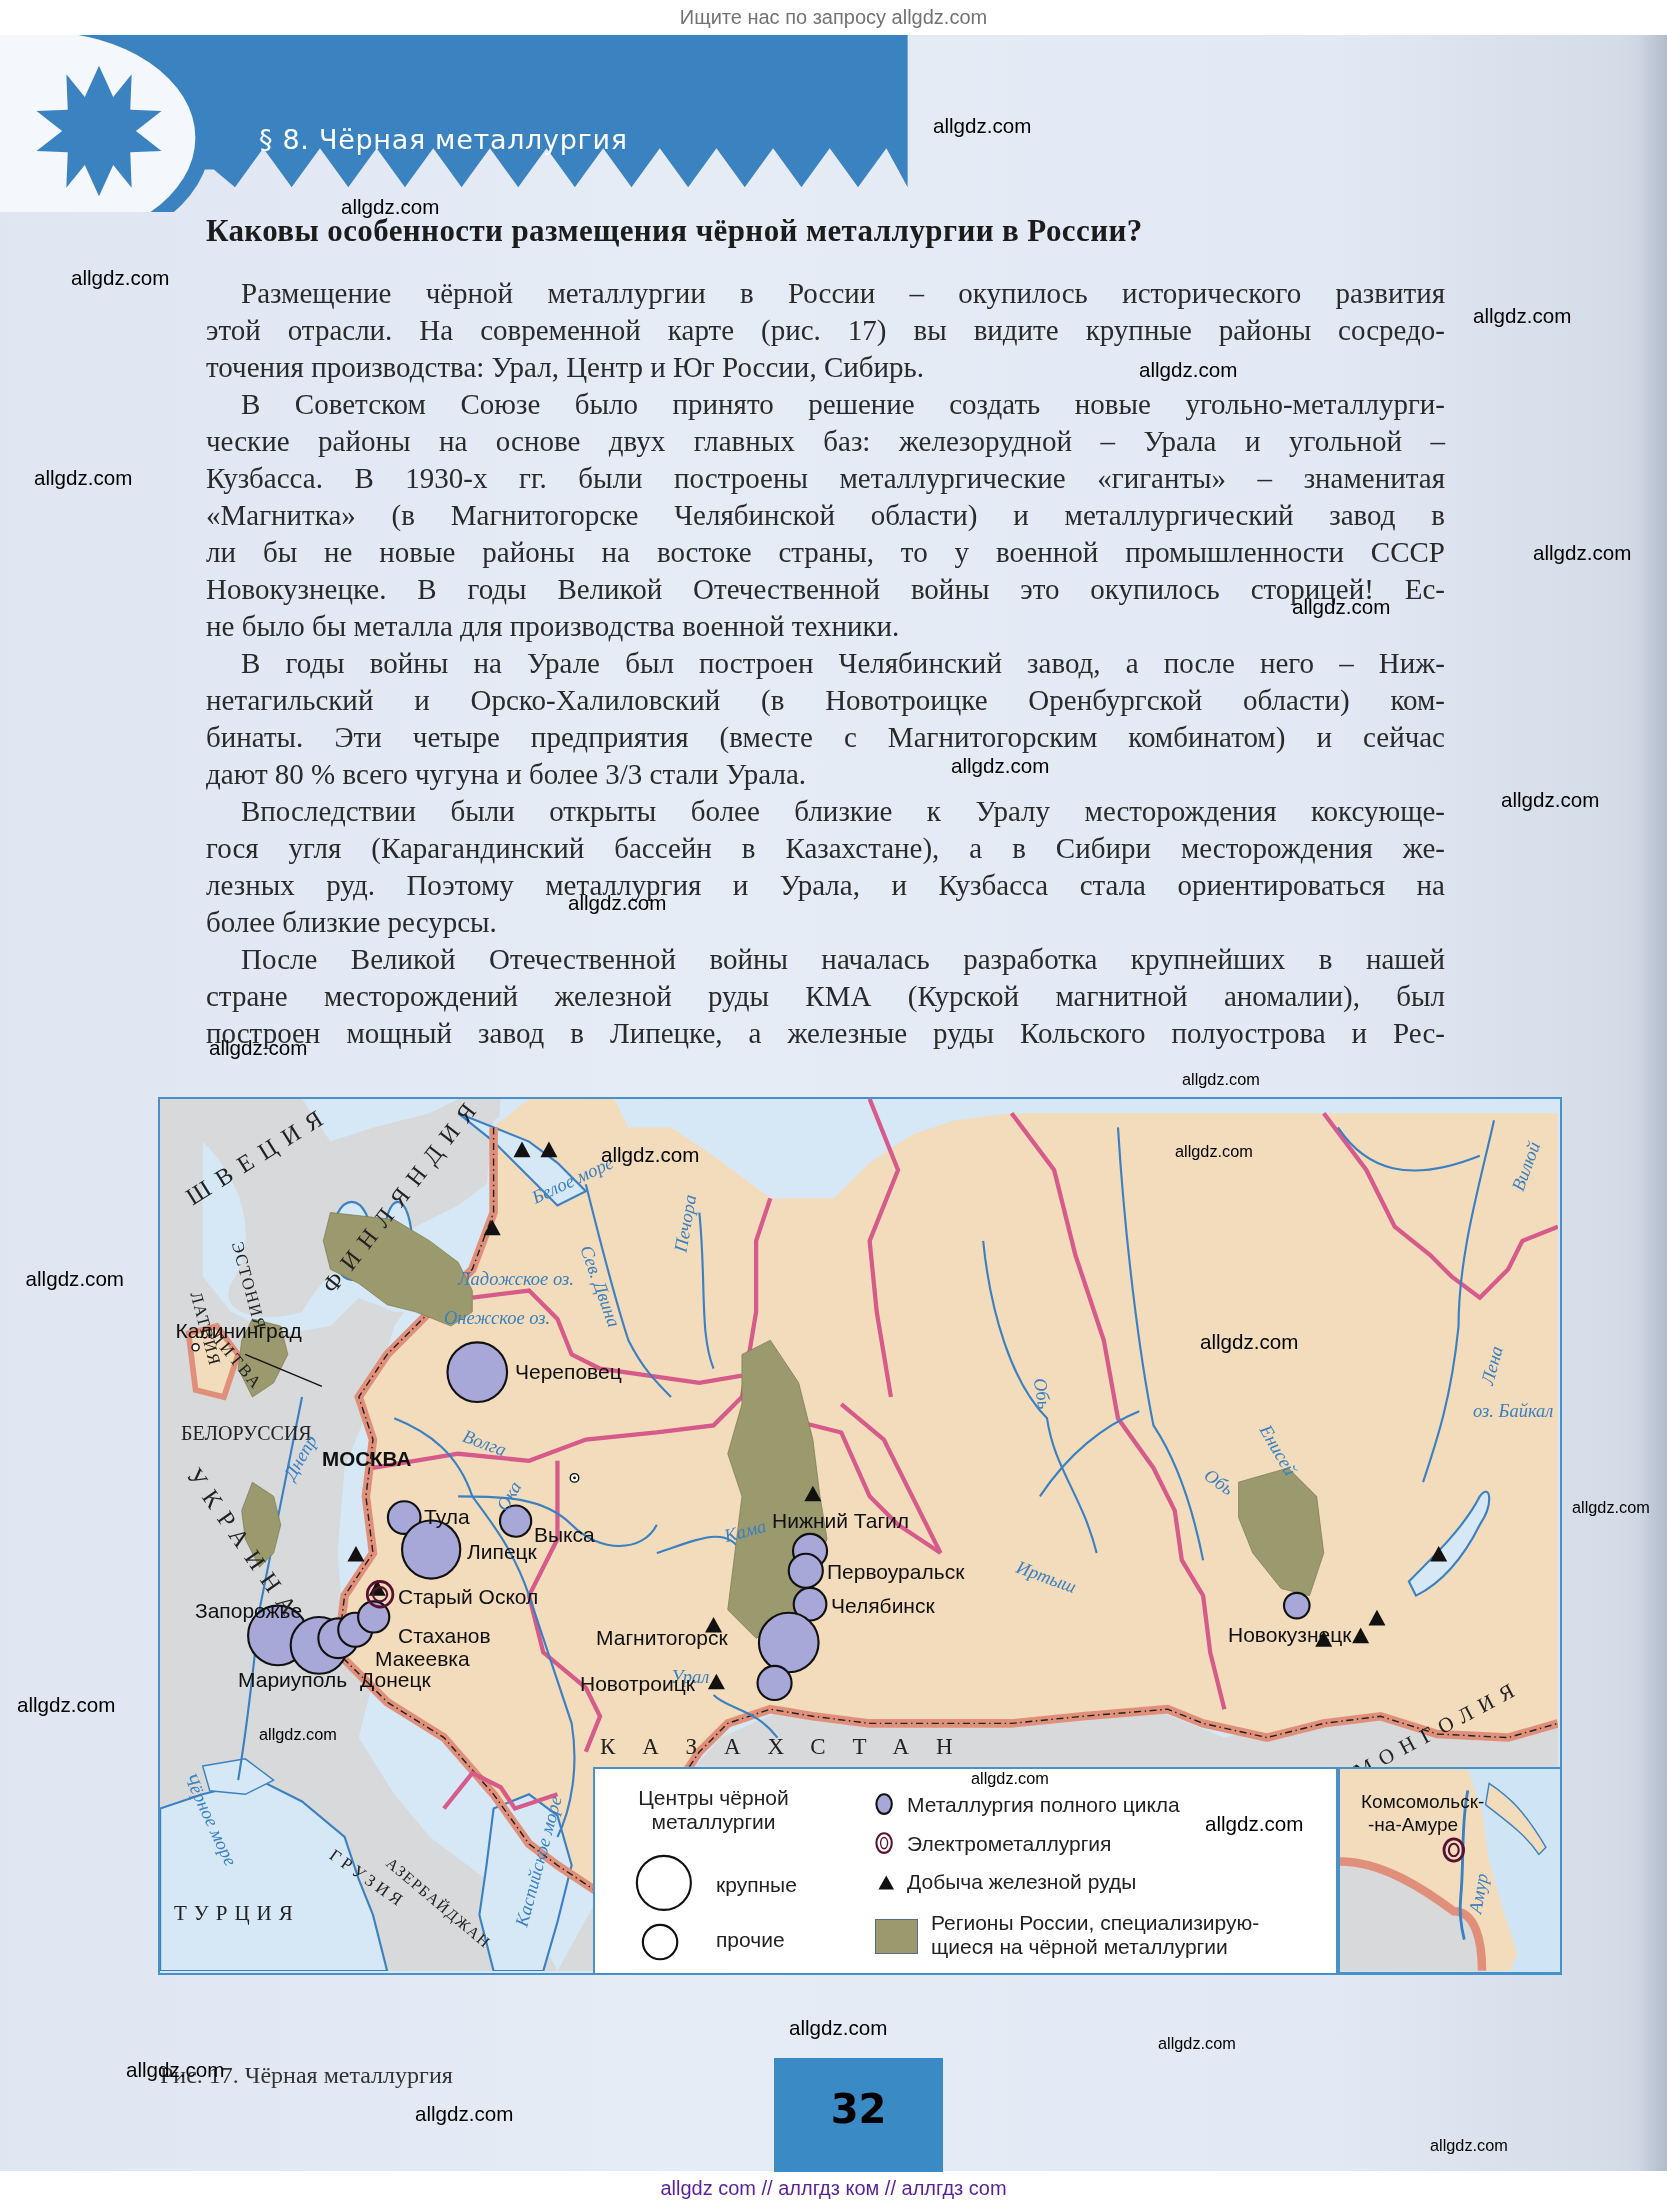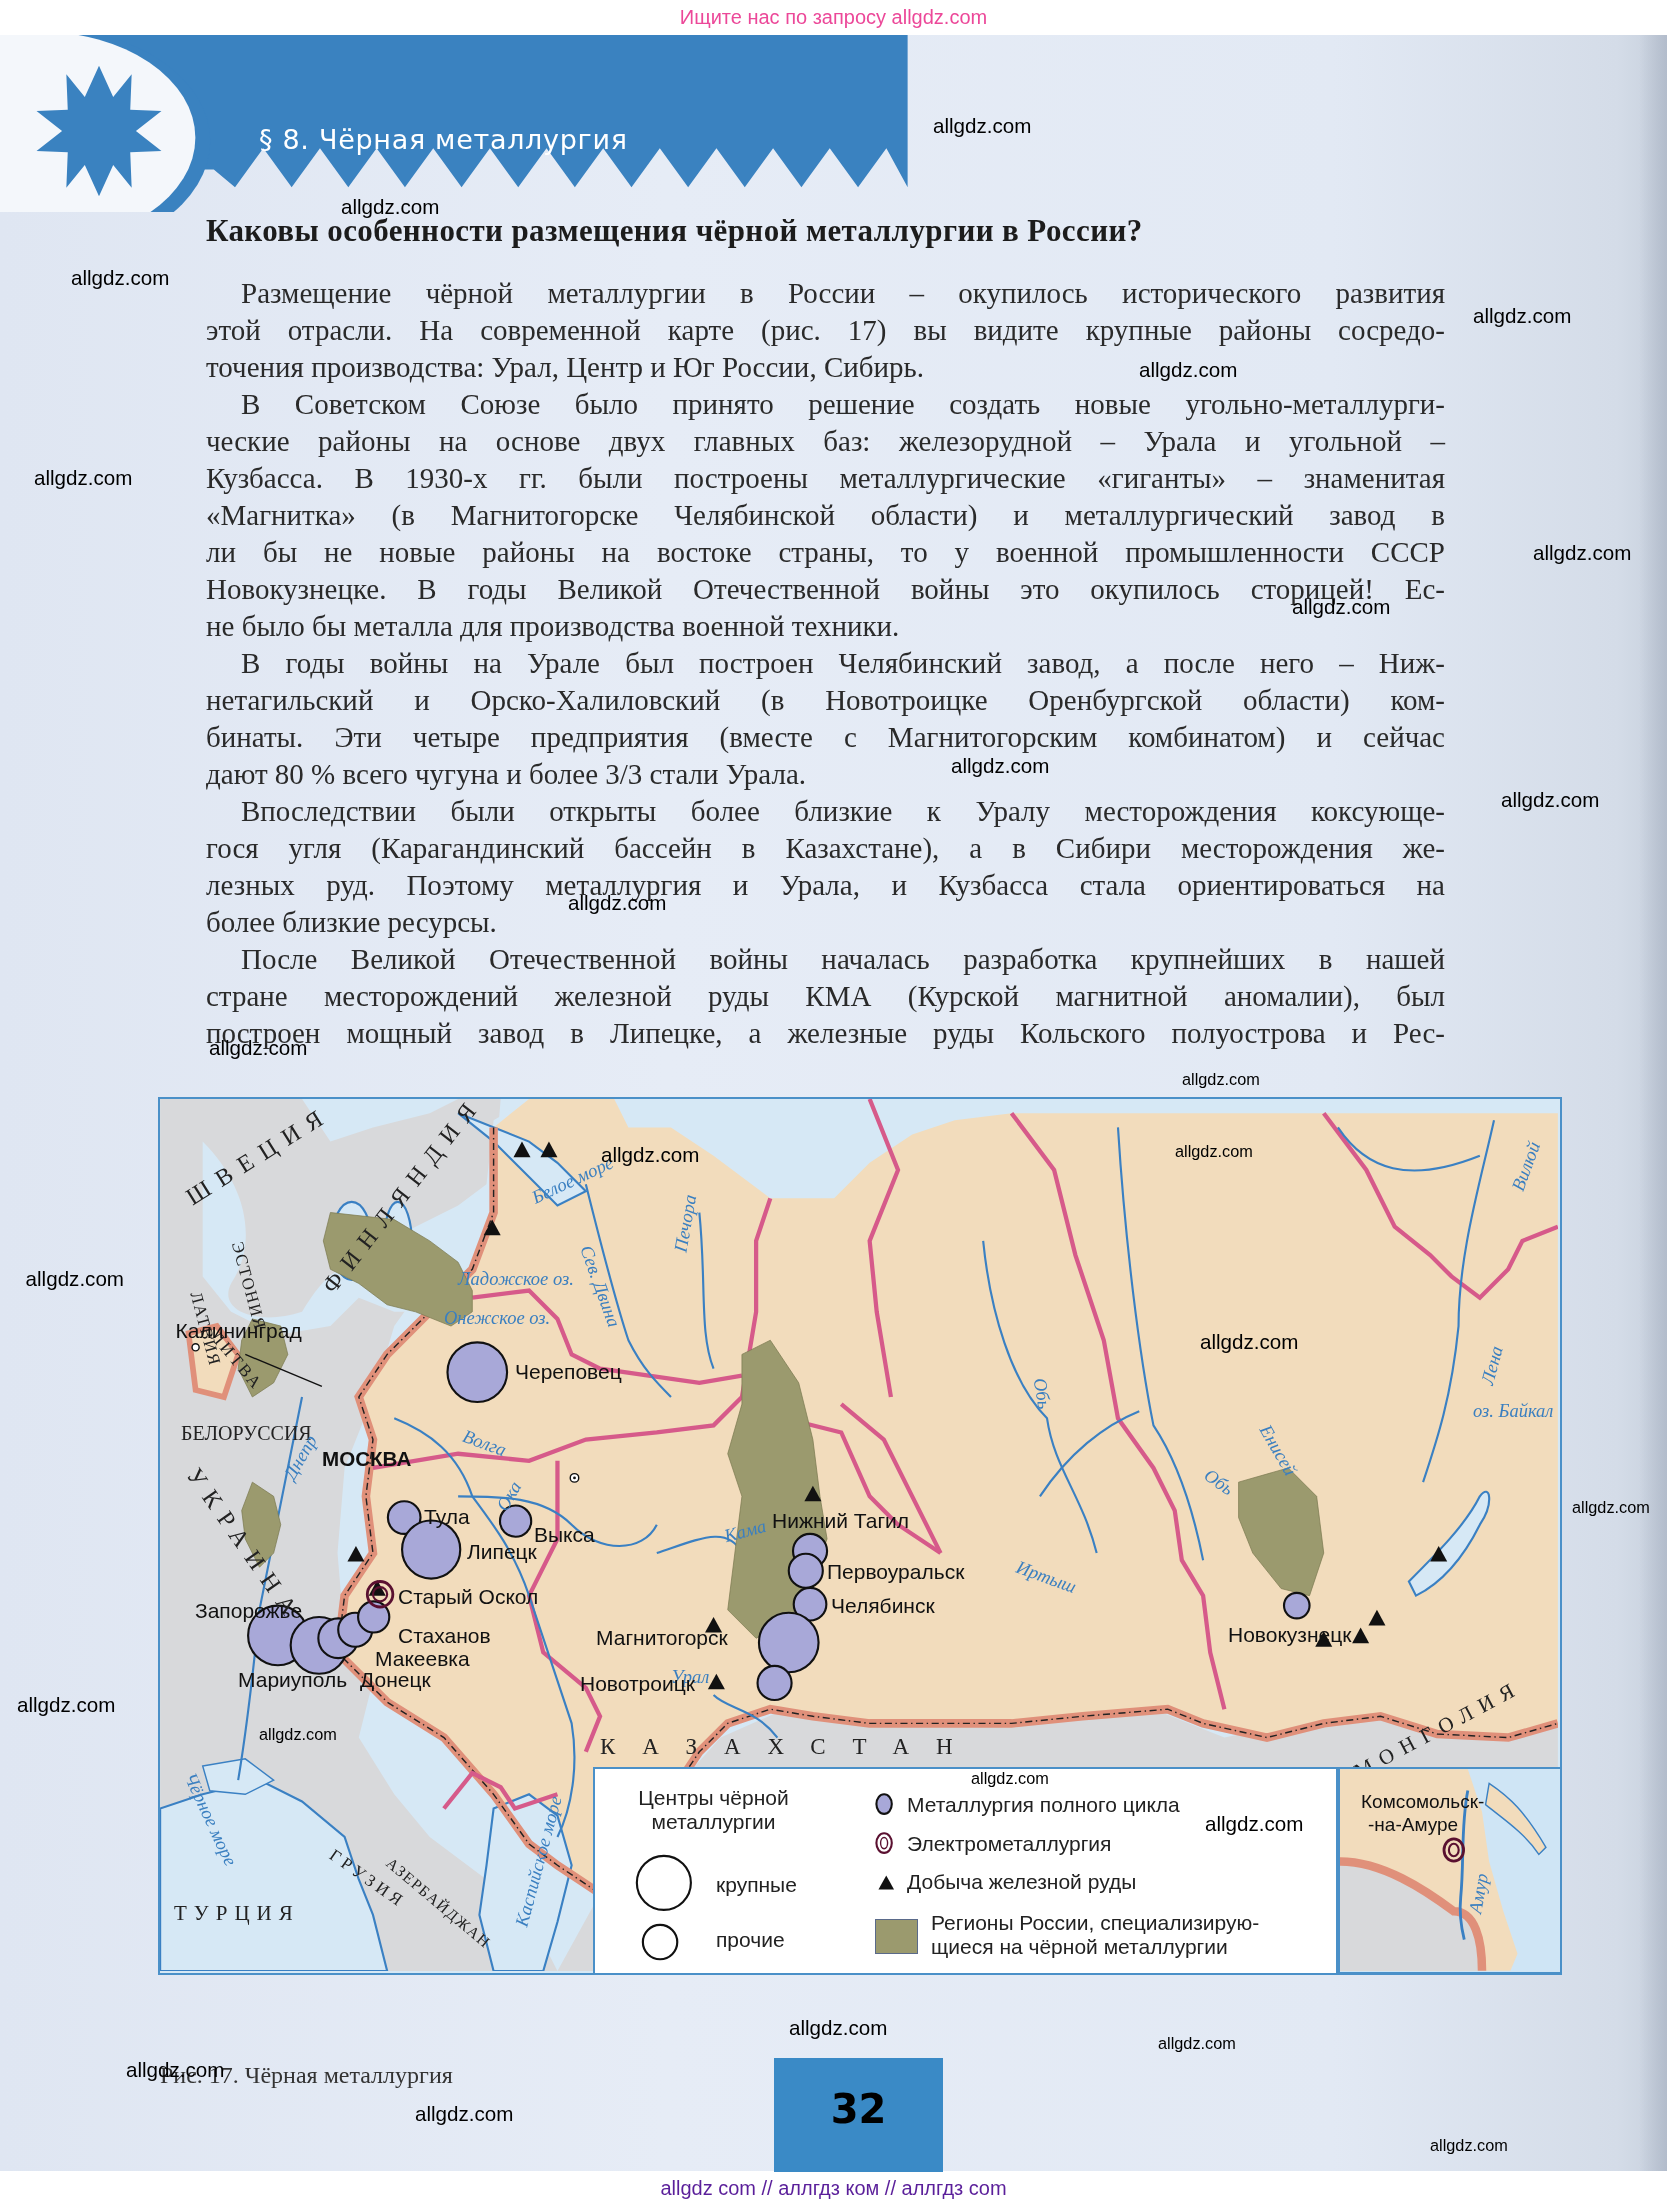--- a/index.html
+++ b/index.html
@@ -1,21 +1,21 @@
 <!DOCTYPE html>
 <html style="font-size:11.4px"><head>
 <meta charset="utf-8">
 <style>
   * { box-sizing: border-box; margin: 0; padding: 0; }
   html, body { width: 1667px; height: 2205px; overflow: hidden; background: #ffffff; }
   body { position: relative; font-family: "DejaVu Serif", serif; }
 
   .top-bar { position: absolute; left: 0; top: 0; width: 1667px; height: 35px; background: #fff;
     display: flex; align-items: center; justify-content: center; }
-  .top-bar span { color: #ec4899; font-family: "Liberation Sans", sans-serif; font-size: 20px; }
+  .top-bar span { color: #737373; font-family: "Liberation Sans", sans-serif; font-size: 20px; }
 
   .page { position: absolute; left: 0; top: 35px; width: 1667px; height: 2136px;
     background: linear-gradient(90deg, #dfe6f2 0%, #e6ecf6 40%, #e2e9f4 80%, #d4dce8 97%, #c6cfdc 100%); }
   .page-edge { position: absolute; right: 0; top: 35px; width: 28px; height: 2136px;
     background: linear-gradient(90deg, rgba(180,190,205,0.0), rgba(170,180,196,0.7)); }
 
   .bottom-bar { position: absolute; left: 0; top: 2172px; width: 1667px; height: 33px; background: #fff;
     display: flex; align-items: center; justify-content: center; }
   .bottom-bar span { color: #5a1f9a; font-family: "Liberation Sans", sans-serif; font-size: 20px; }
 

